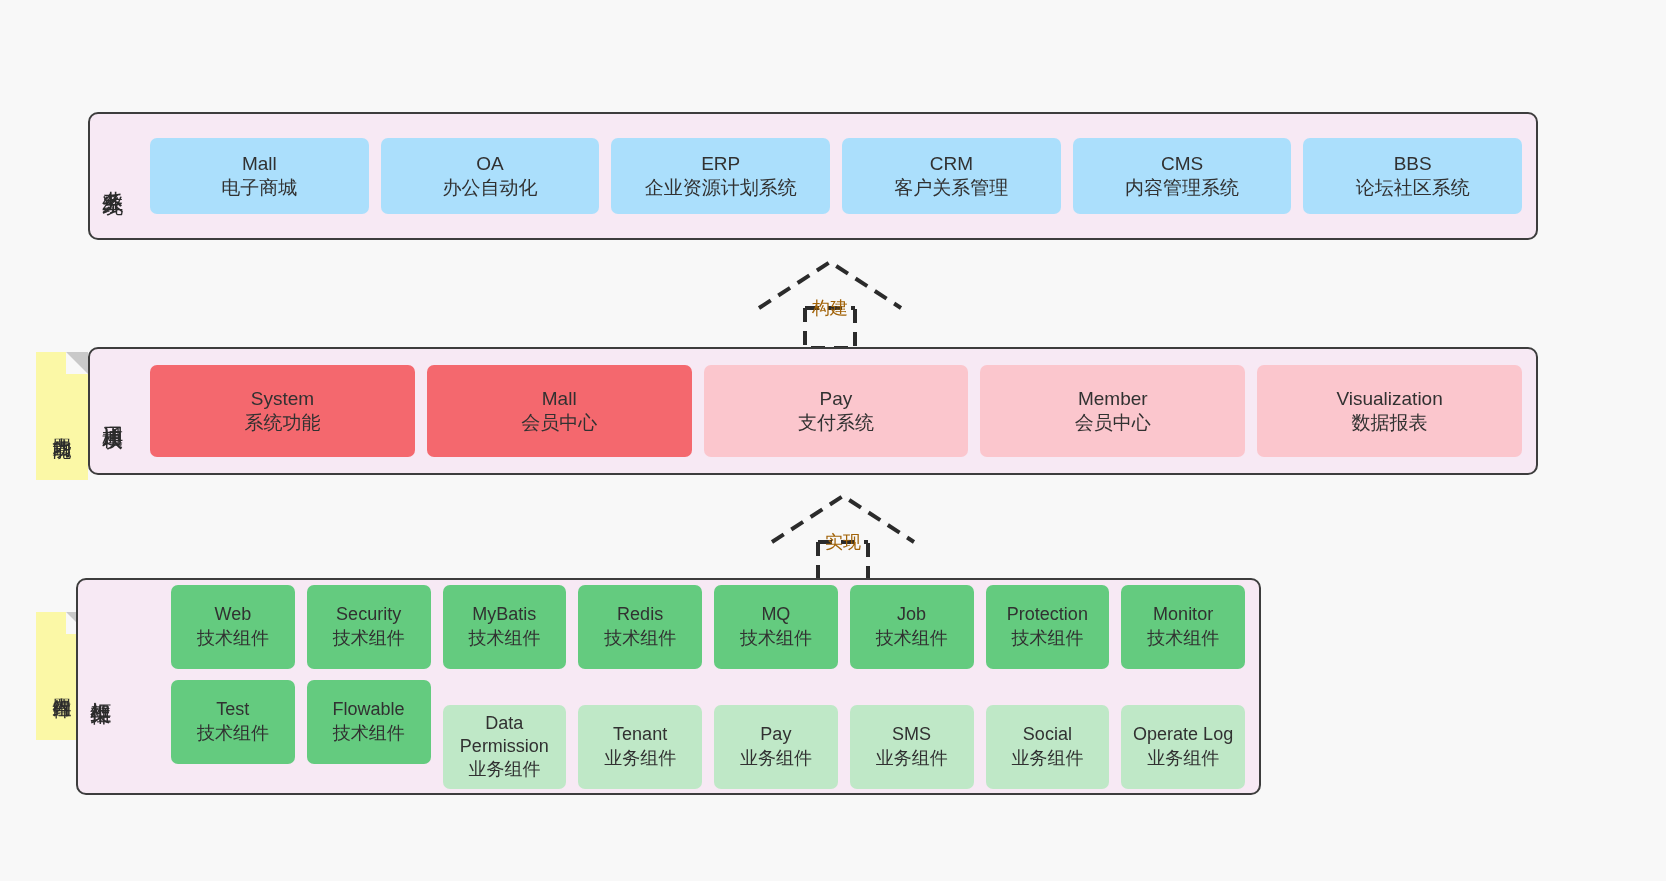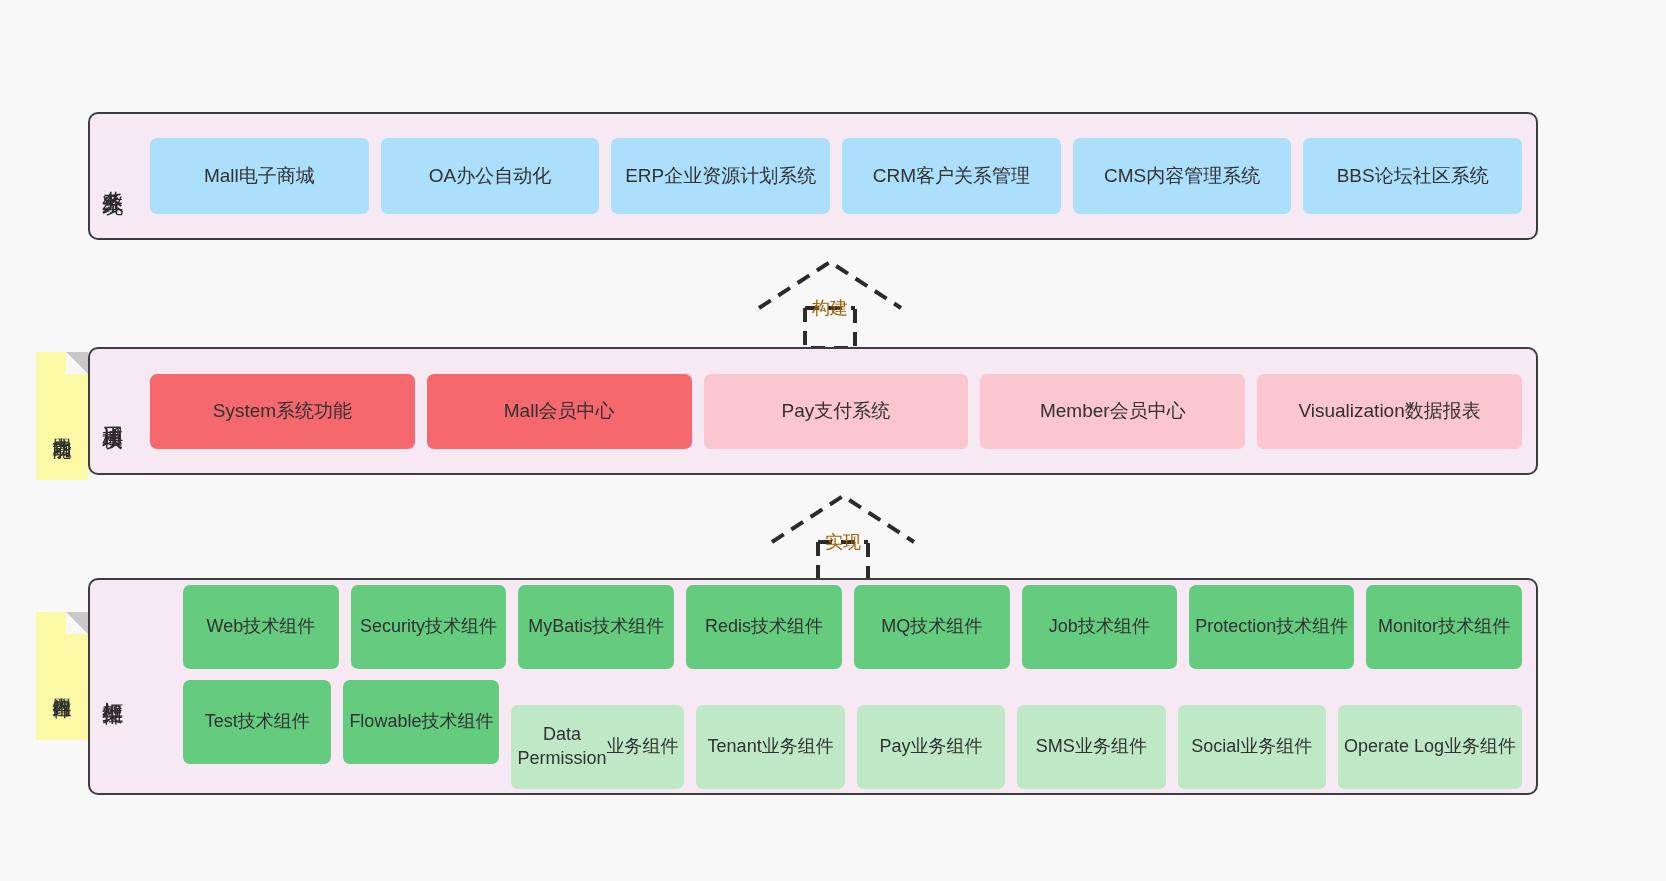--- a/index.html
+++ b/index.html
@@ -44,21 +44,21 @@
     flex: 1 1 auto;
     display: flex;
     align-items: center;
     box-sizing: border-box;
   }
 
   
   .card {
     border-radius: 7px;
     display: flex;
-    flex-direction: row;
+    flex-direction: column;
     align-items: center;
     justify-content: center;
     text-align: center;
     box-sizing: border-box;
     line-height: 1.28;
     font-size: 19px;
     color: #313131;
     padding: 4px 6px;
   }
   .card .l1 { white-space: nowrap; }
@@ -87,26 +87,26 @@
   
   #band-modules {
     left: 88px; top: 347px; width: 1450px; height: 128px;
   }
   #band-modules .band-body {
     padding: 0 14px;
     gap: 12px;
   }
   #band-modules .card {
     flex: 1 1 0;
-    height: 75px;
+    height: 92px;
   }
 
   
   #band-framework {
-    left: 88px; top: 578px; width: 1450px; height: 217px; gap: 33px;
+    left: 76px; top: 578px; width: 1185px; height: 217px; gap: 33px;
   }
   #band-framework .band-body {
     flex-direction: column;
     justify-content: center;
     padding: 0 14px;
     gap: 11px;
   }
   #band-framework .grid-row {
     display: flex;
     gap: 12px;

